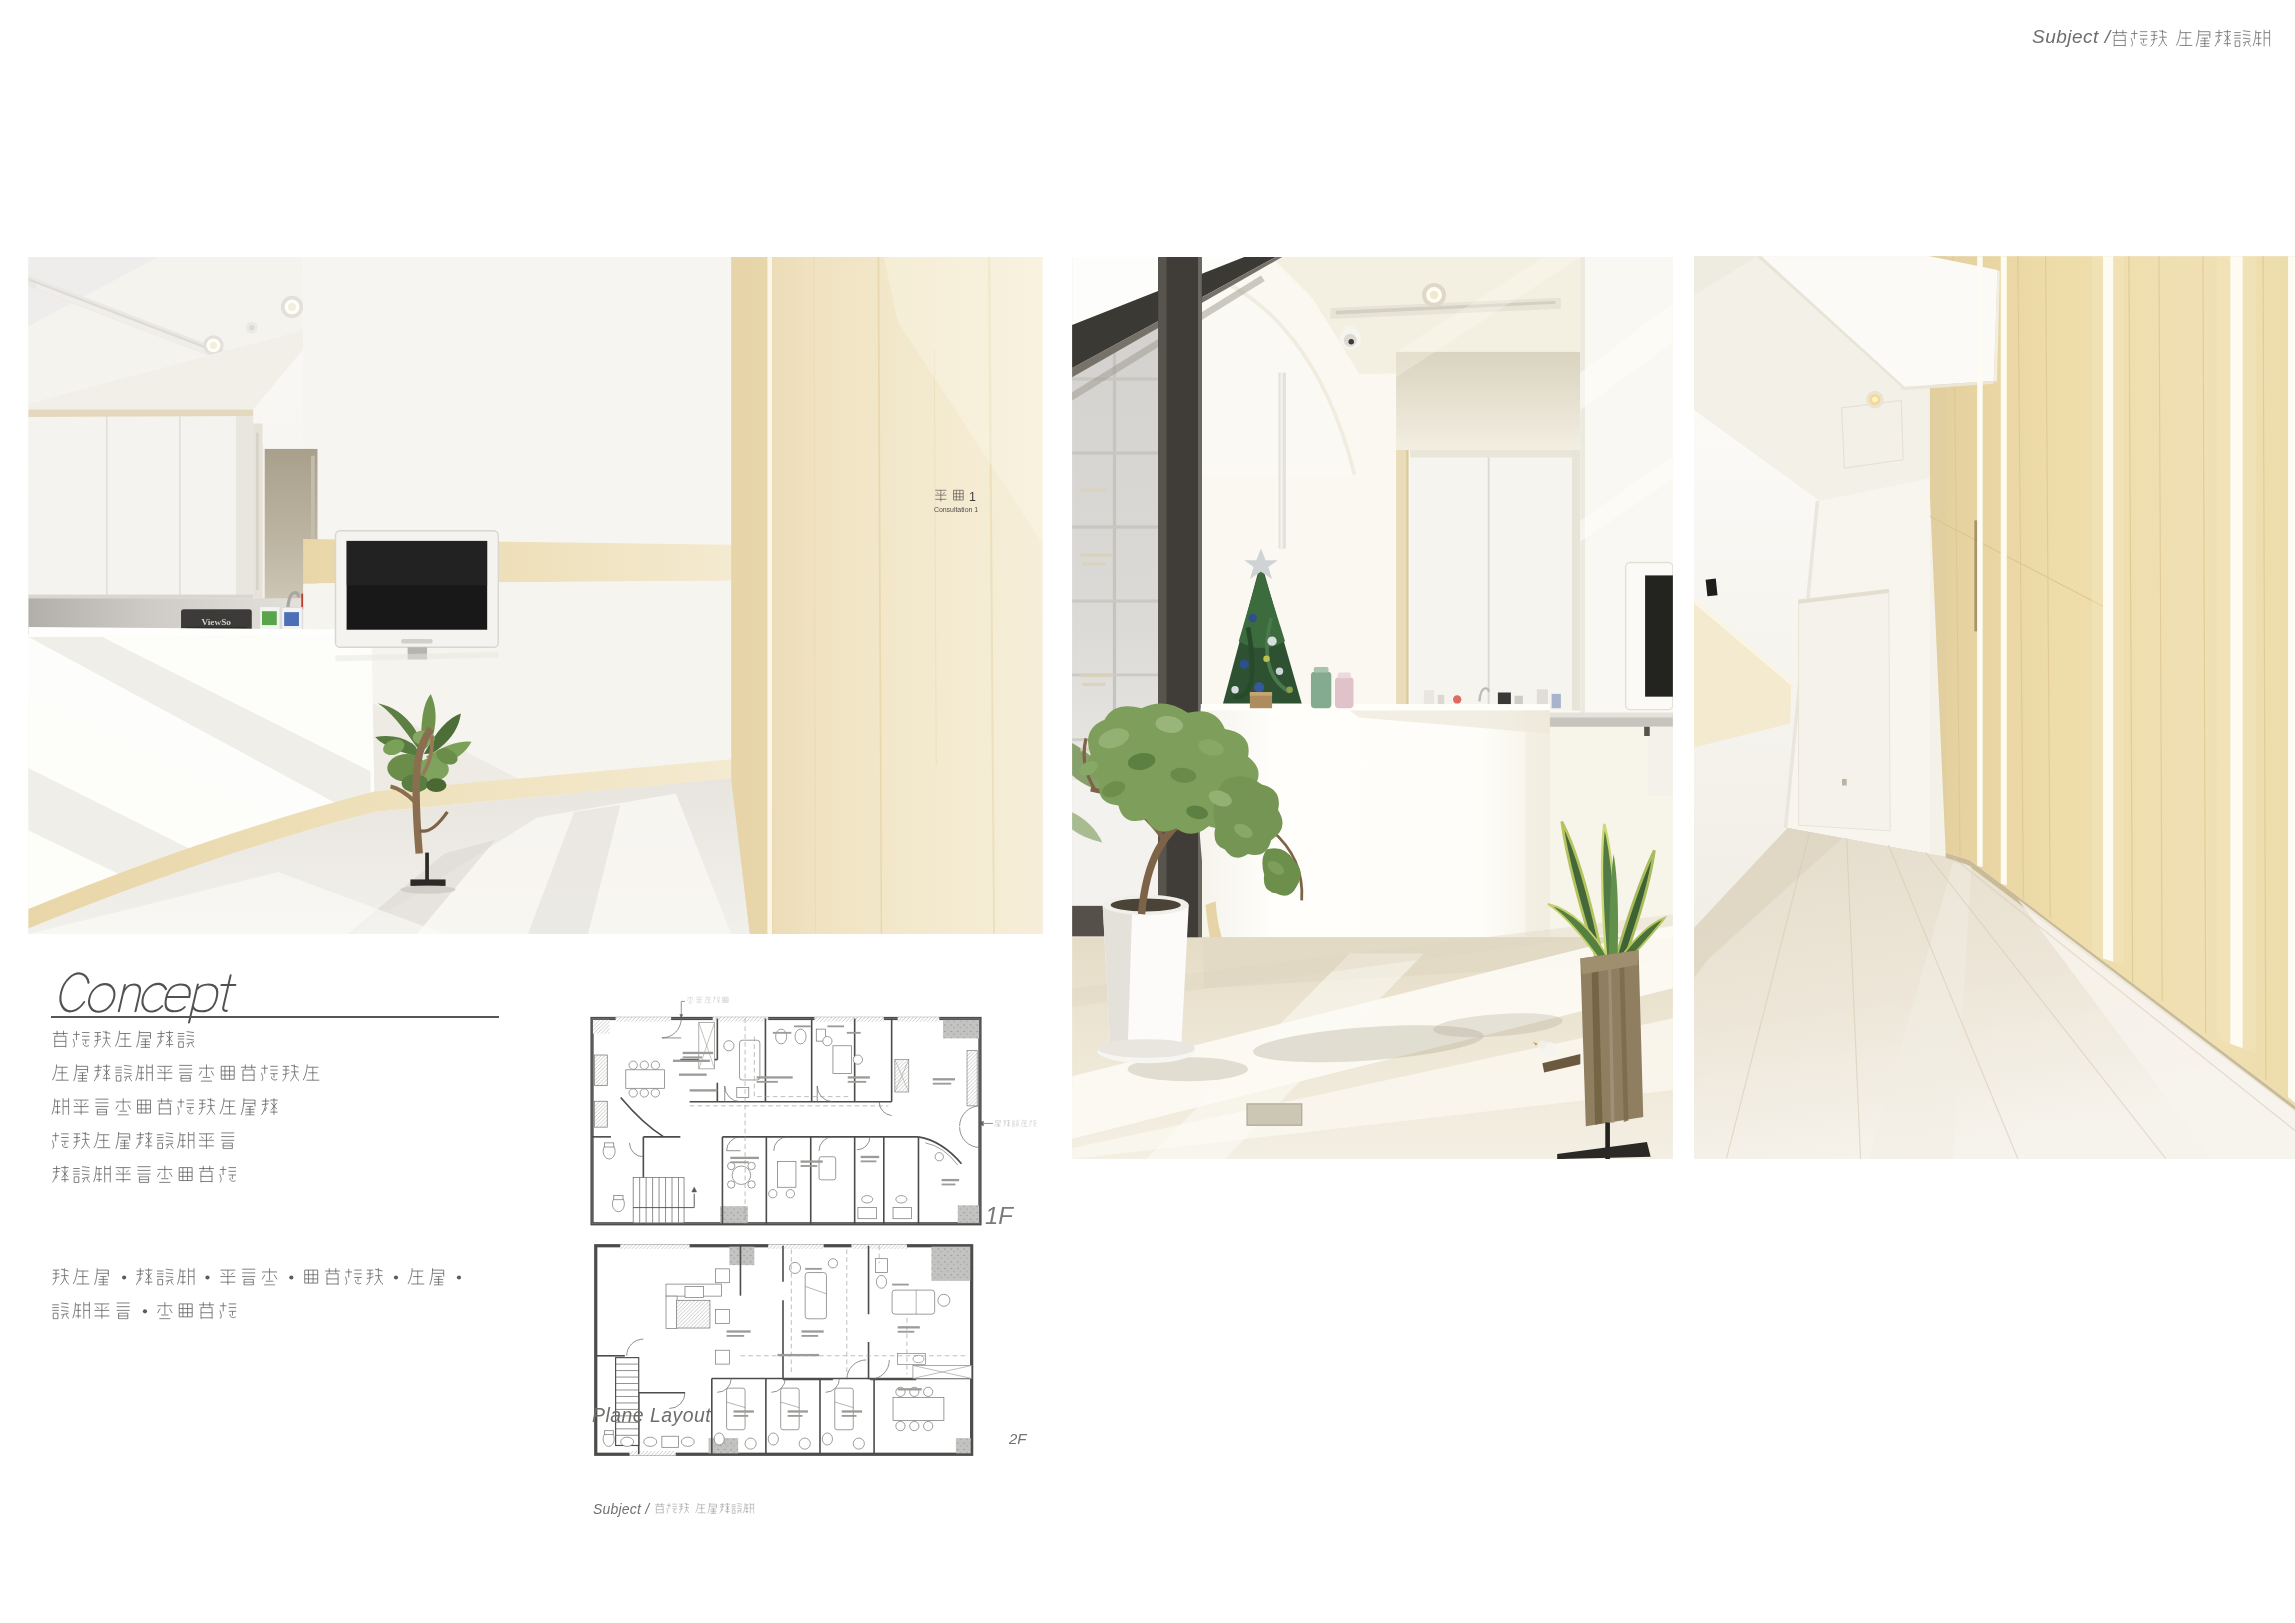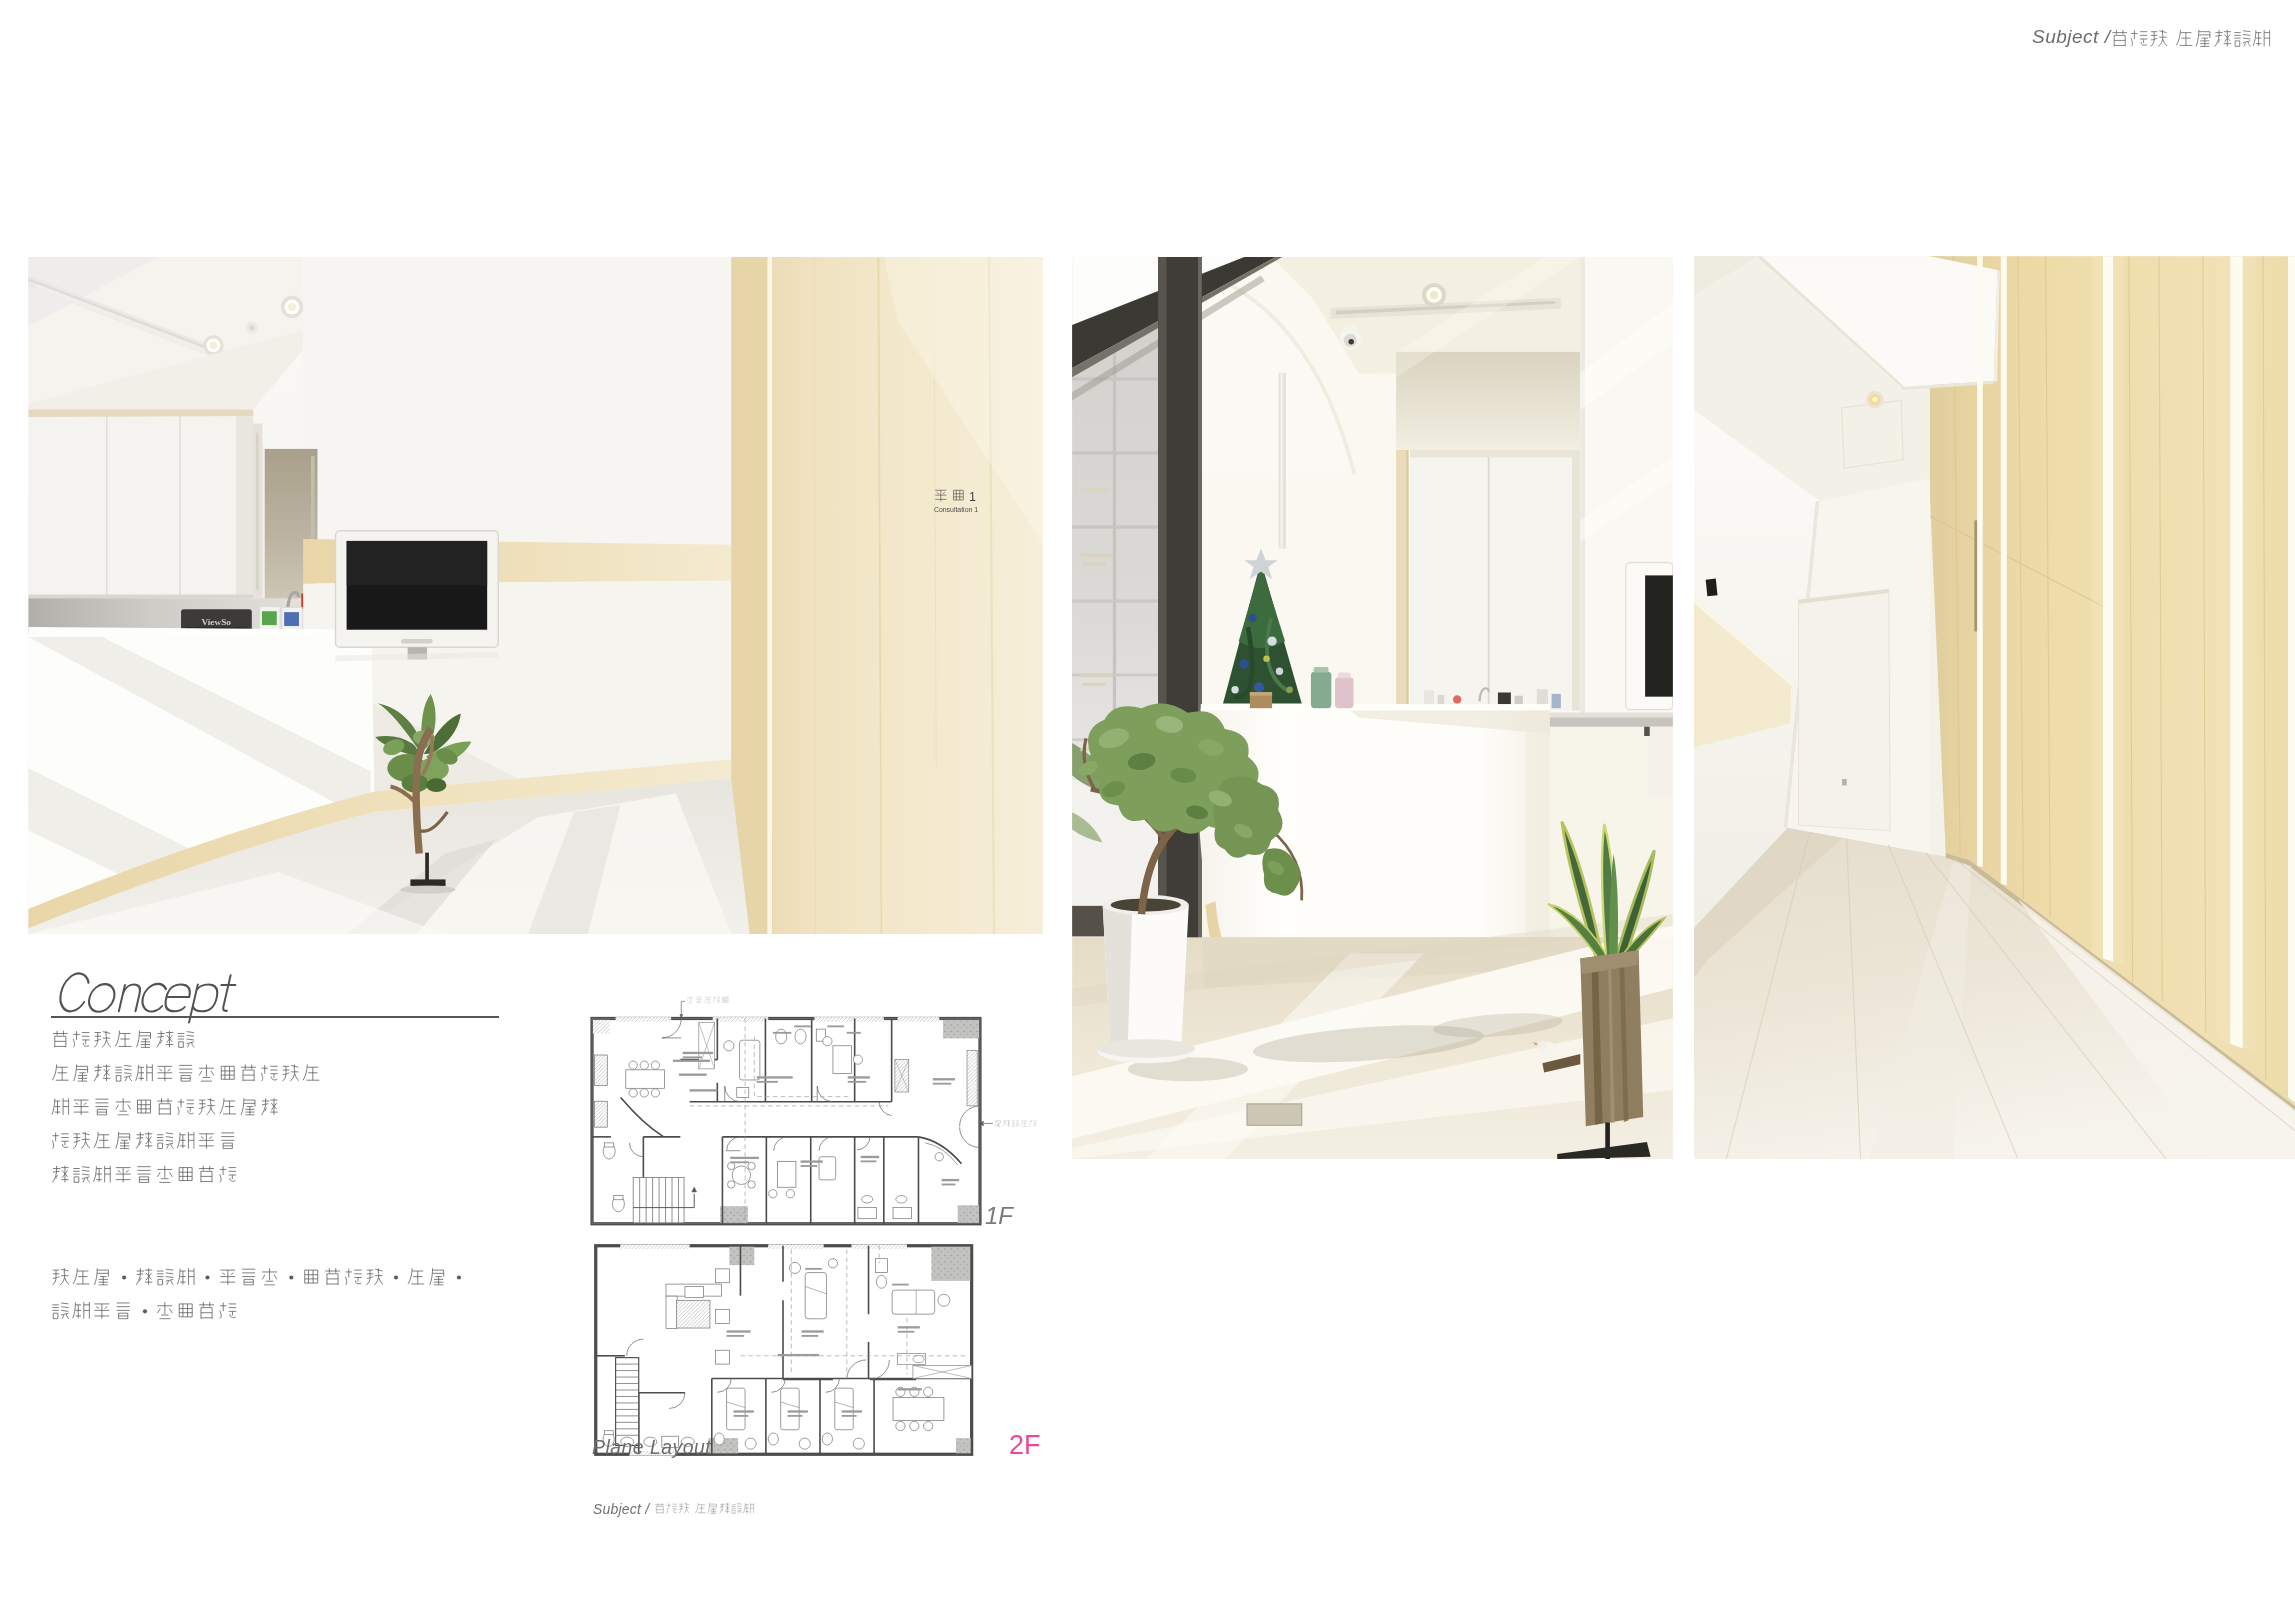--- a/index.html
+++ b/index.html
@@ -1057,23 +1057,23 @@
       <rect x="462" y="378" width="32" height="4"></rect>
 <rect x="579" y="368" width="44" height="5"></rect>
       <rect x="579" y="378" width="32" height="4"></rect>
 <rect x="700" y="320" width="52" height="5"></rect>
 <rect x="440" y="246" width="90" height="5"></rect>
 <rect x="500" y="60" width="36" height="4"></rect>
       <rect x="688" y="94" width="36" height="4"></rect>
 </g>
 </svg>
 
-<div class="abs" style="left:1009px;top:1430px;color:#ec4899;font-size:27px">2F</div>
-
-<div class="abs" style="left:592px;top:1436px;color:#6e6d6b;font-style:italic;font-size:19.4px;letter-spacing:0.5px">Plane Layout</div>
+<div class="abs" style="left:1009px;top:1430px;color:#737373;font-style:italic;font-size:15px">2F</div>
+
+<div class="abs" style="left:592px;top:1404px;color:#6e6d6b;font-style:italic;font-size:19.4px;letter-spacing:0.5px">Plane Layout</div>
 
 <div class="abs" style="left:593px;top:1501px;color:#72716f;font-style:italic;font-size:14px;letter-spacing:0.2px">Subject /</div>
 
 <svg class="abs" style="left:654px;top:1501px" width="111" height="16.7" viewBox="0 0 240 36">
 <g stroke="#72716f" stroke-width="1.4" fill="none">
 <use href="#hz1" x="0" y="3" width="25" height="25"></use>
 <use href="#hz2" x="26" y="3" width="25" height="25"></use>
 <use href="#hz3" x="52" y="3" width="25" height="25"></use>
 <use href="#hz4" x="88" y="3" width="25" height="25"></use>
 <use href="#hz5" x="114" y="3" width="25" height="25"></use>

